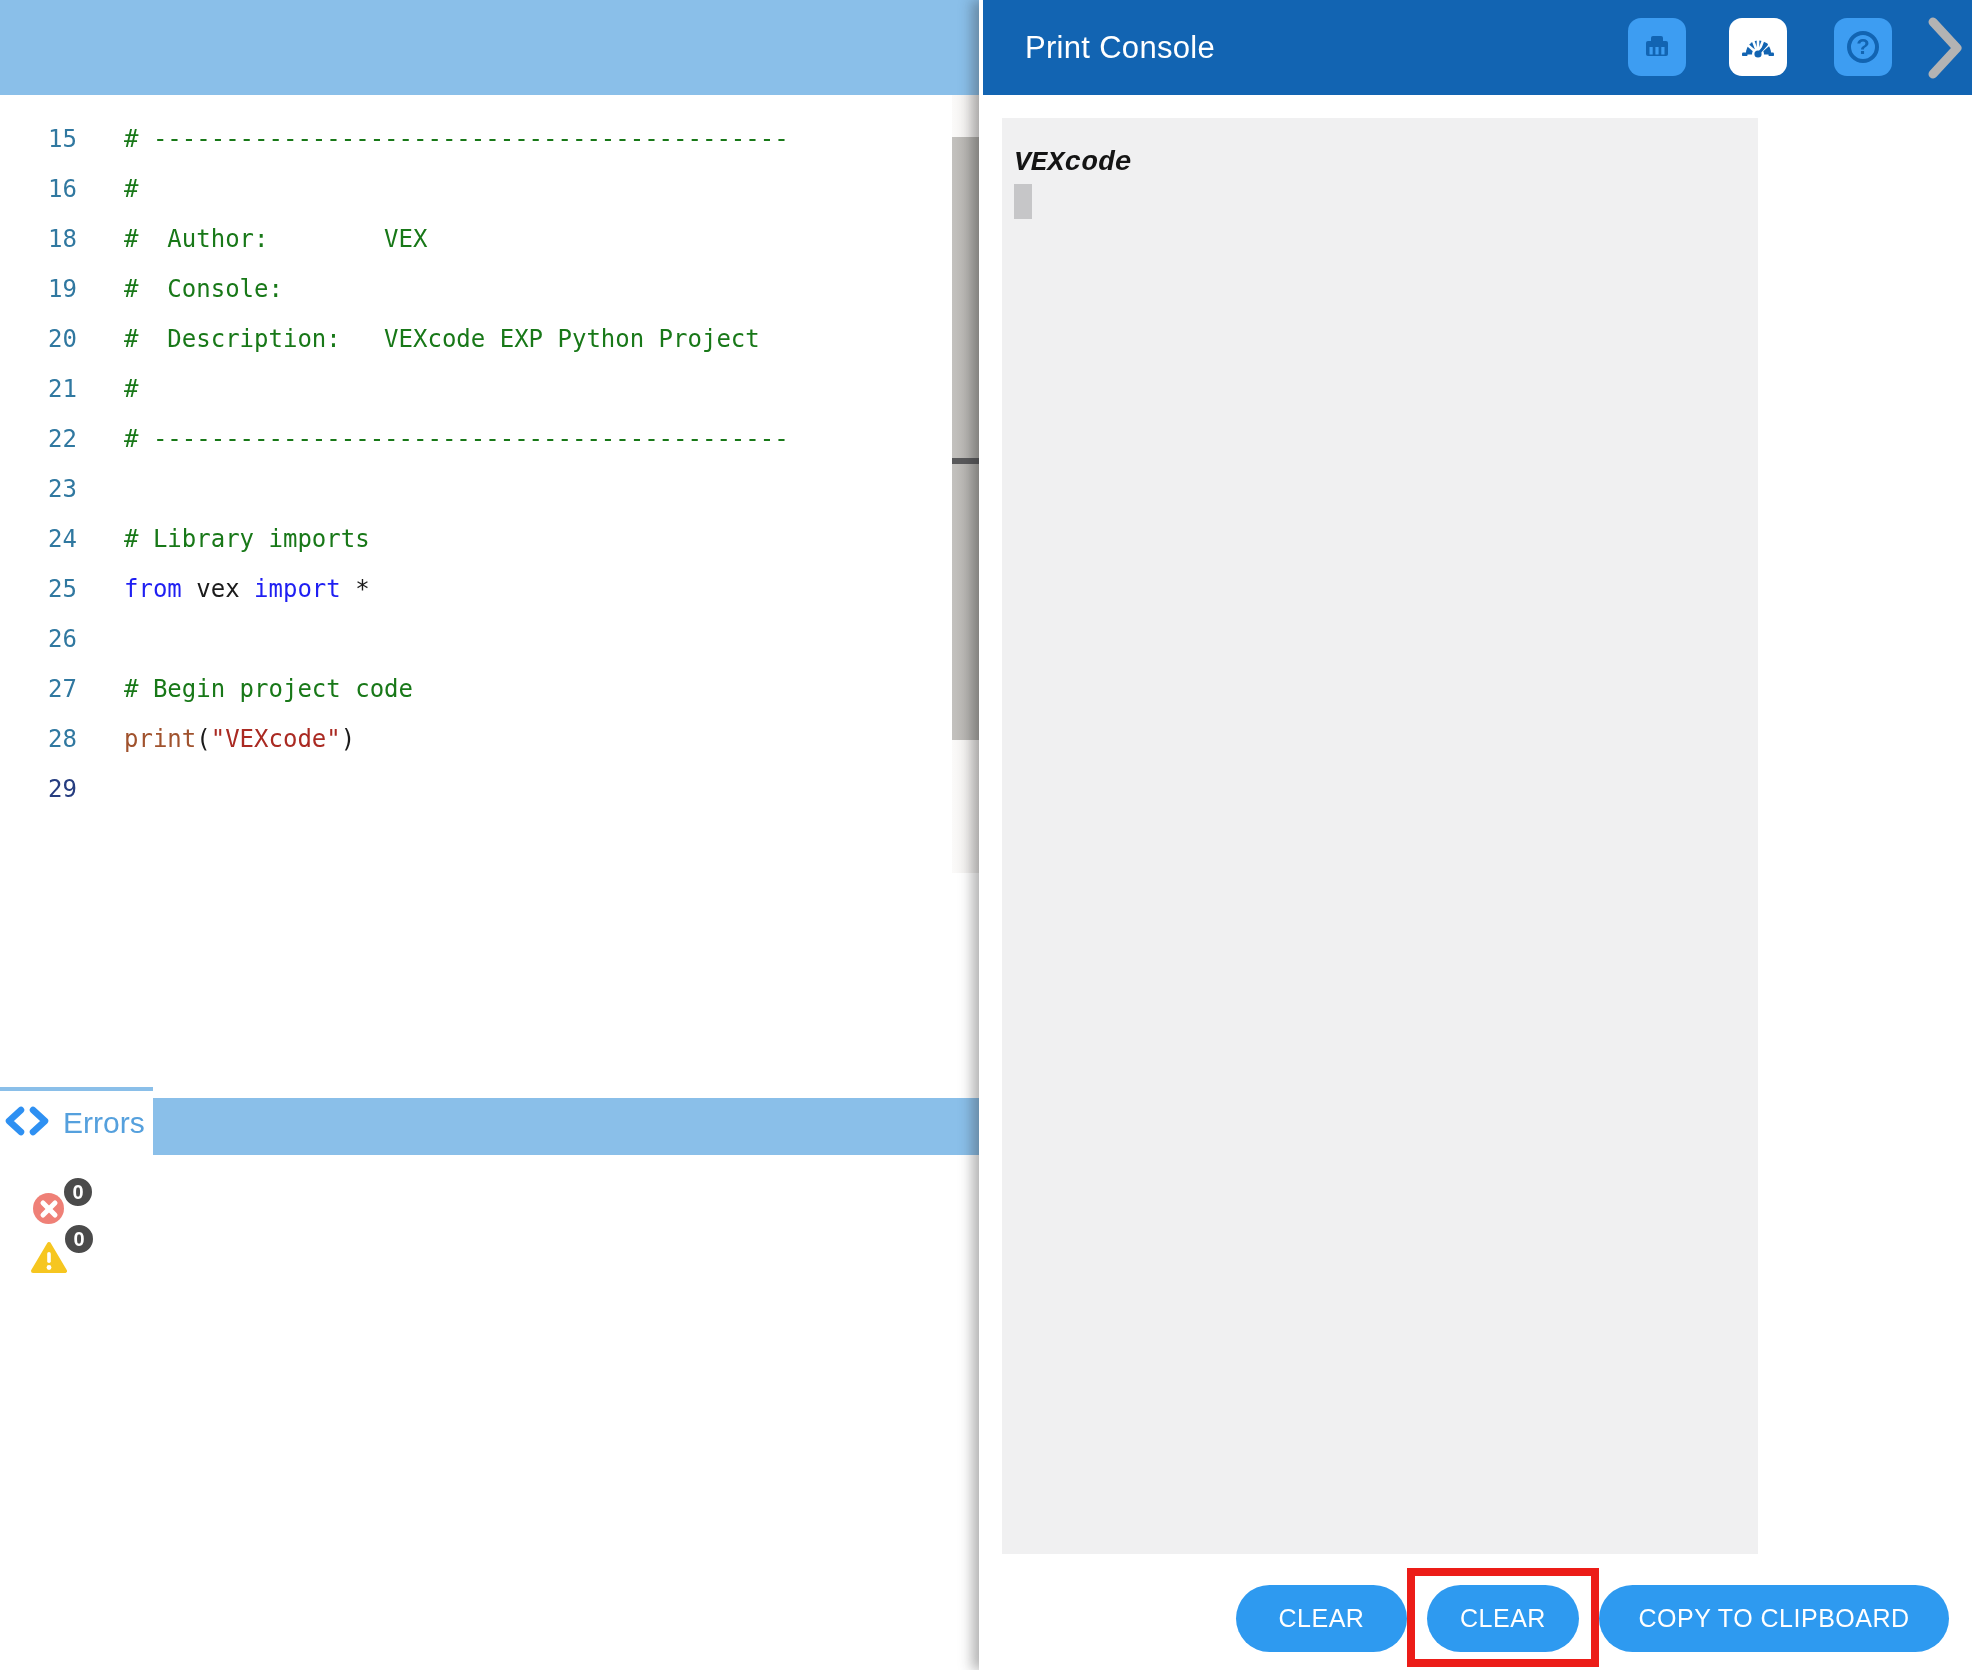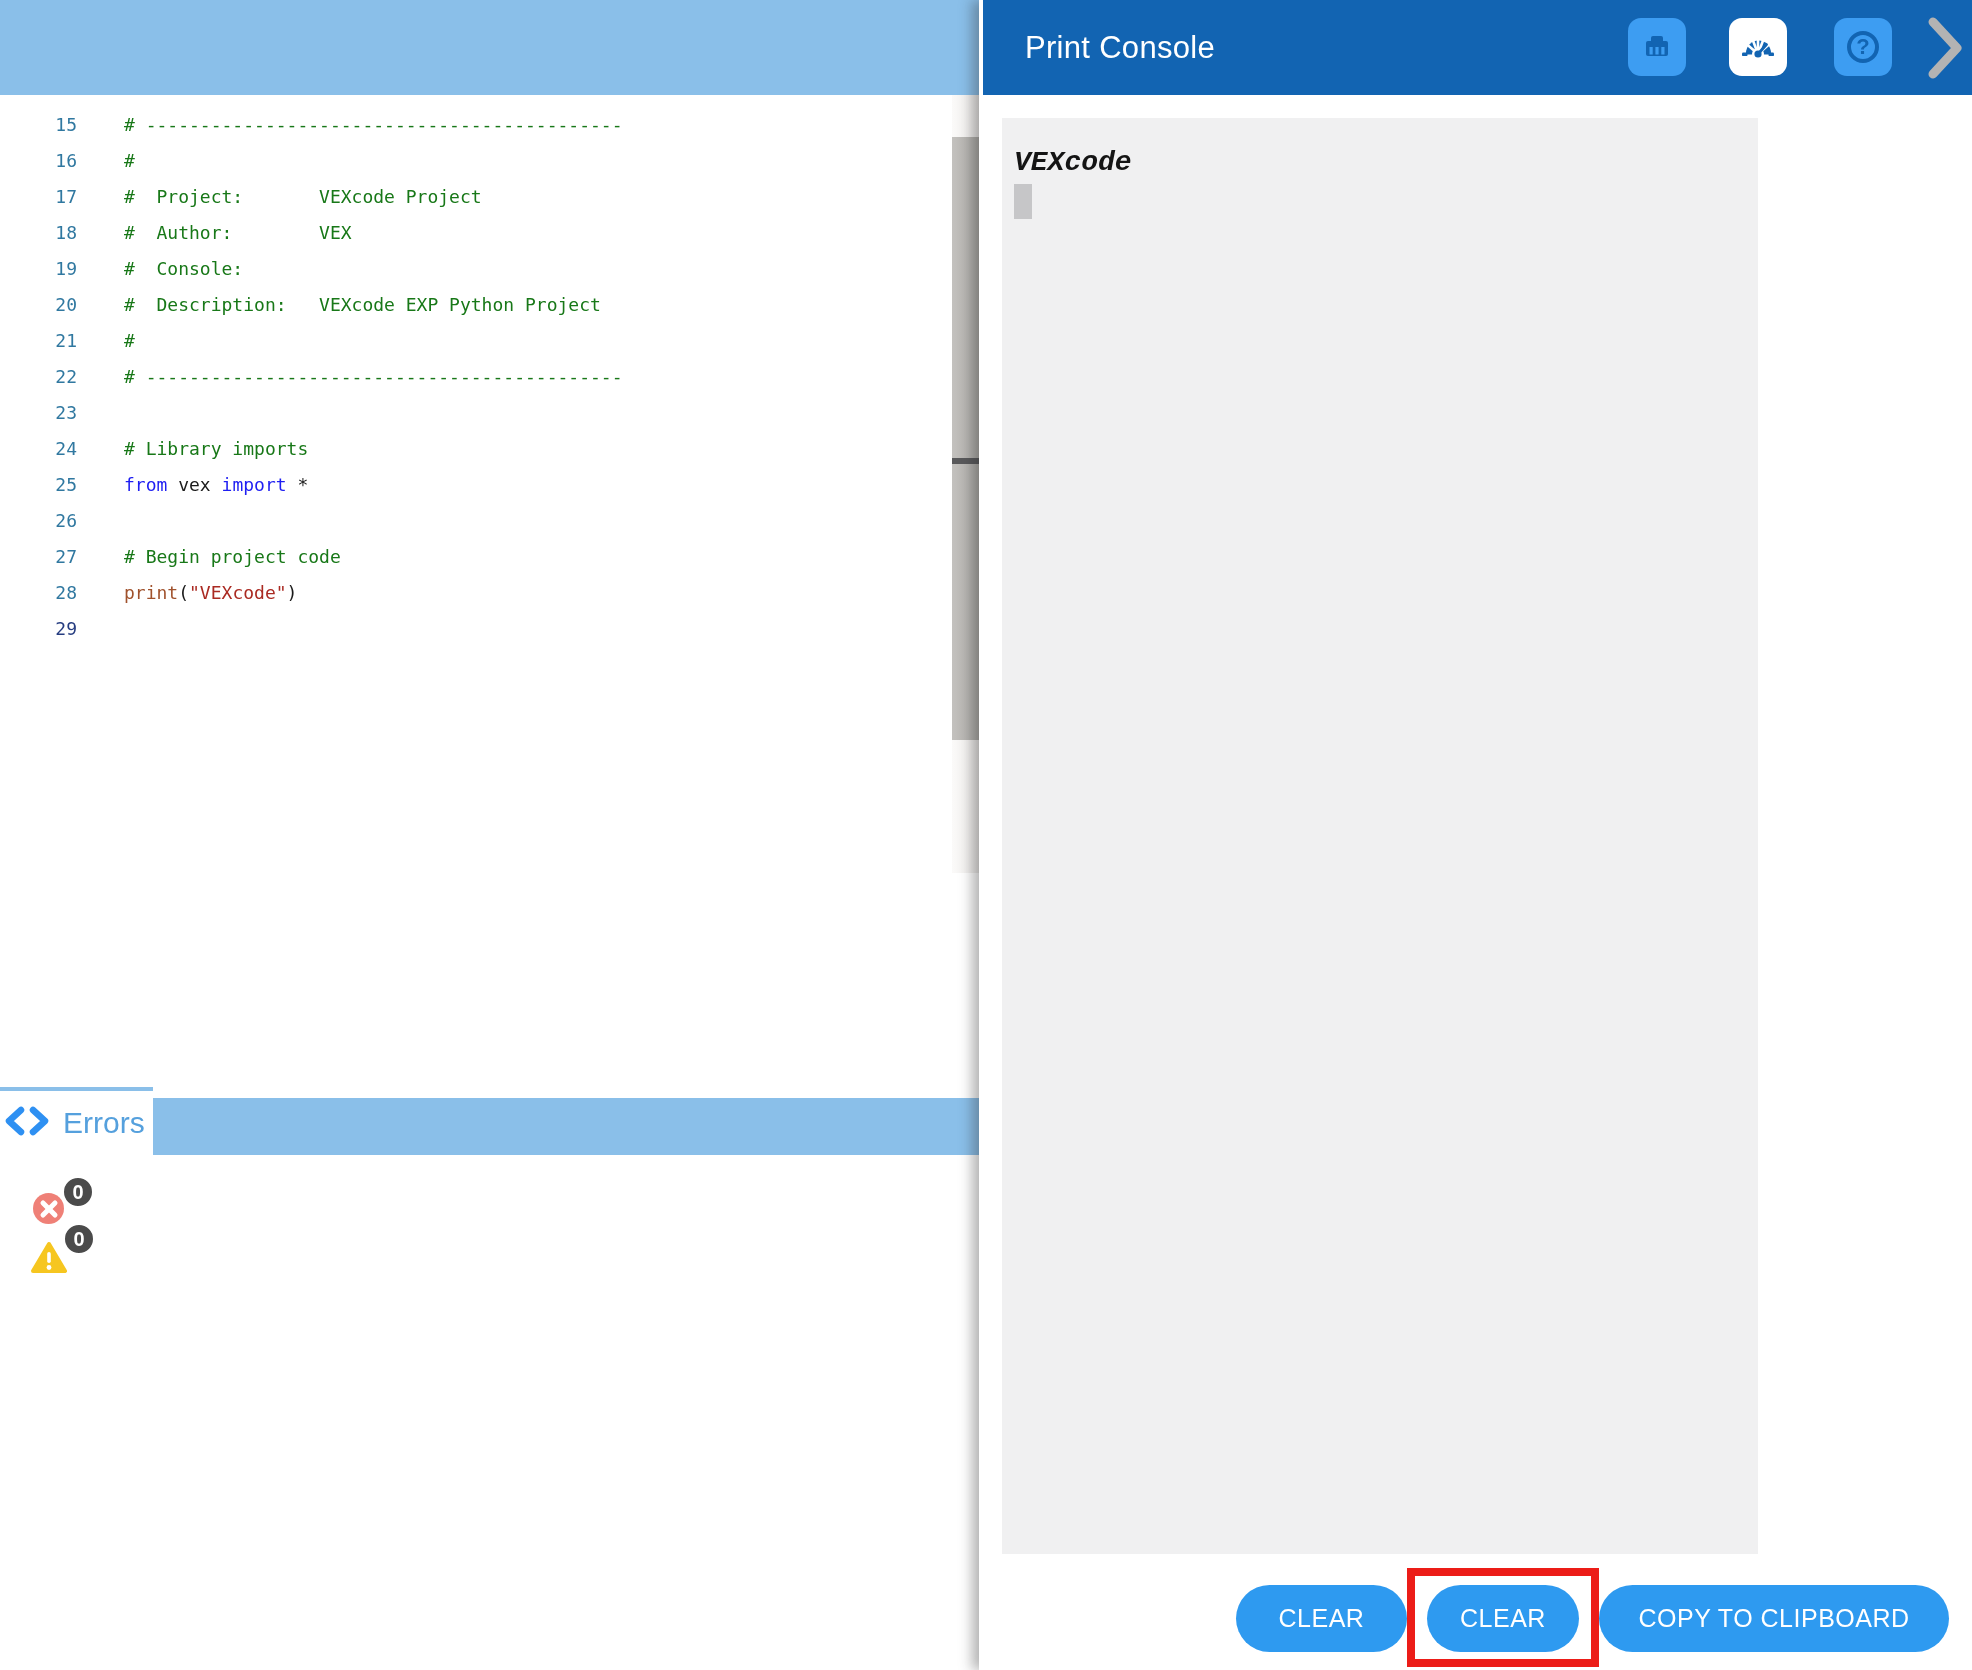--- a/index.html
+++ b/index.html
@@ -8,21 +8,21 @@
               font-family:"Liberation Sans", sans-serif; }
   .root { position:relative; width:1972px; height:1670px; background:#ffffff; }
 
   
   .top-bar { position:absolute; left:0; top:0; width:979px; height:95px;
              background:#8abfe9; box-shadow:0 3px 5px rgba(0,0,0,0.12); }
 
   .editor { position:absolute; left:0; top:95px; width:952px; height:1003px;
             background:#ffffff; padding-top:12px; overflow:hidden; cursor:text; }
   .code-line { display:flex; height:36px; line-height:36px;
-               font-family:"DejaVu Sans Mono", monospace; font-size:18px; }
+               font-family:"DejaVu Sans Mono", monospace; font-size:24px;margin-top:14px; }
   .line-number { width:77px; flex:0 0 77px; text-align:right; color:#3078a0; }
   .line-number.active { color:#263d80; }
   .code-text { padding-left:47px; white-space:pre; }
   .seg { white-space:pre; }
   .cmt { color:#187818; }
   .kw  { color:#1f1ff2; }
   .fn  { color:#a0522d; }
   .str { color:#aa2a22; }
   .pl  { color:#1b1b1b; }
 
@@ -100,24 +100,20 @@
     <div id="code-lines">
         <div class="code-line">
           <span class="line-number">15</span>
           <span class="code-text"><span class="seg cmt"># --------------------------------------------</span></span>
         </div>
         <div class="code-line">
           <span class="line-number">16</span>
           <span class="code-text"><span class="seg cmt">#</span></span>
         </div>
         <div class="code-line">
-          <span class="line-number">17</span>
-          <span class="code-text"><span class="seg cmt">#  Project:       VEXcode Project</span></span>
-        </div>
-        <div class="code-line">
           <span class="line-number">18</span>
           <span class="code-text"><span class="seg cmt">#  Author:        VEX</span></span>
         </div>
         <div class="code-line">
           <span class="line-number">19</span>
           <span class="code-text"><span class="seg cmt">#  Console:</span></span>
         </div>
         <div class="code-line">
           <span class="line-number">20</span>
           <span class="code-text"><span class="seg cmt">#  Description:   VEXcode EXP Python Project</span></span>

